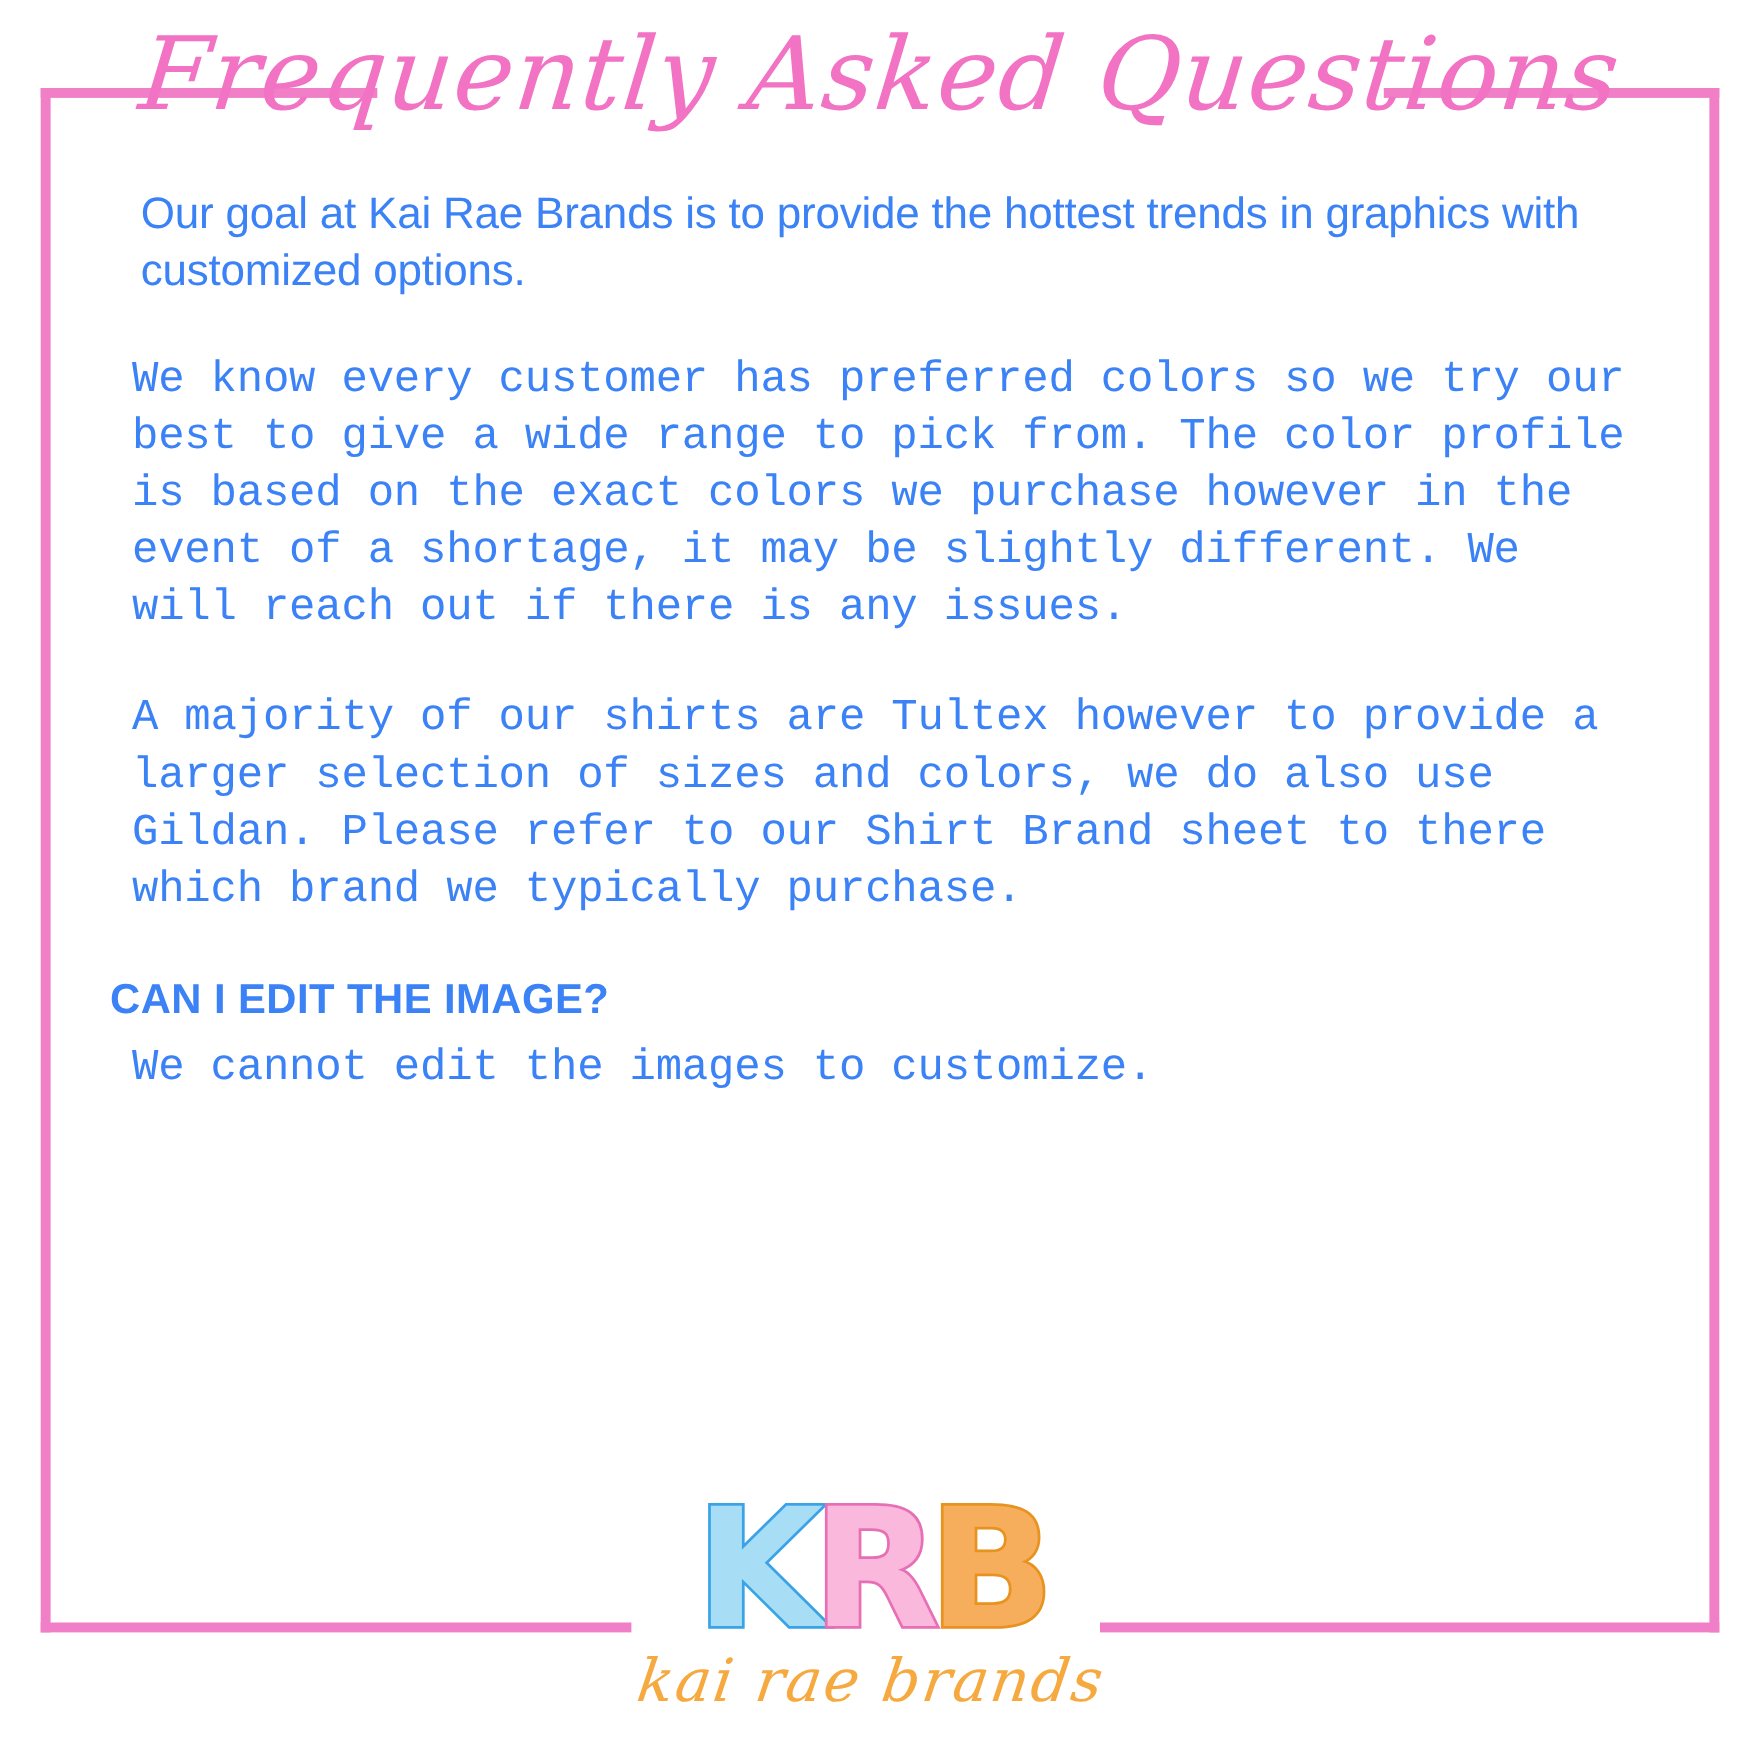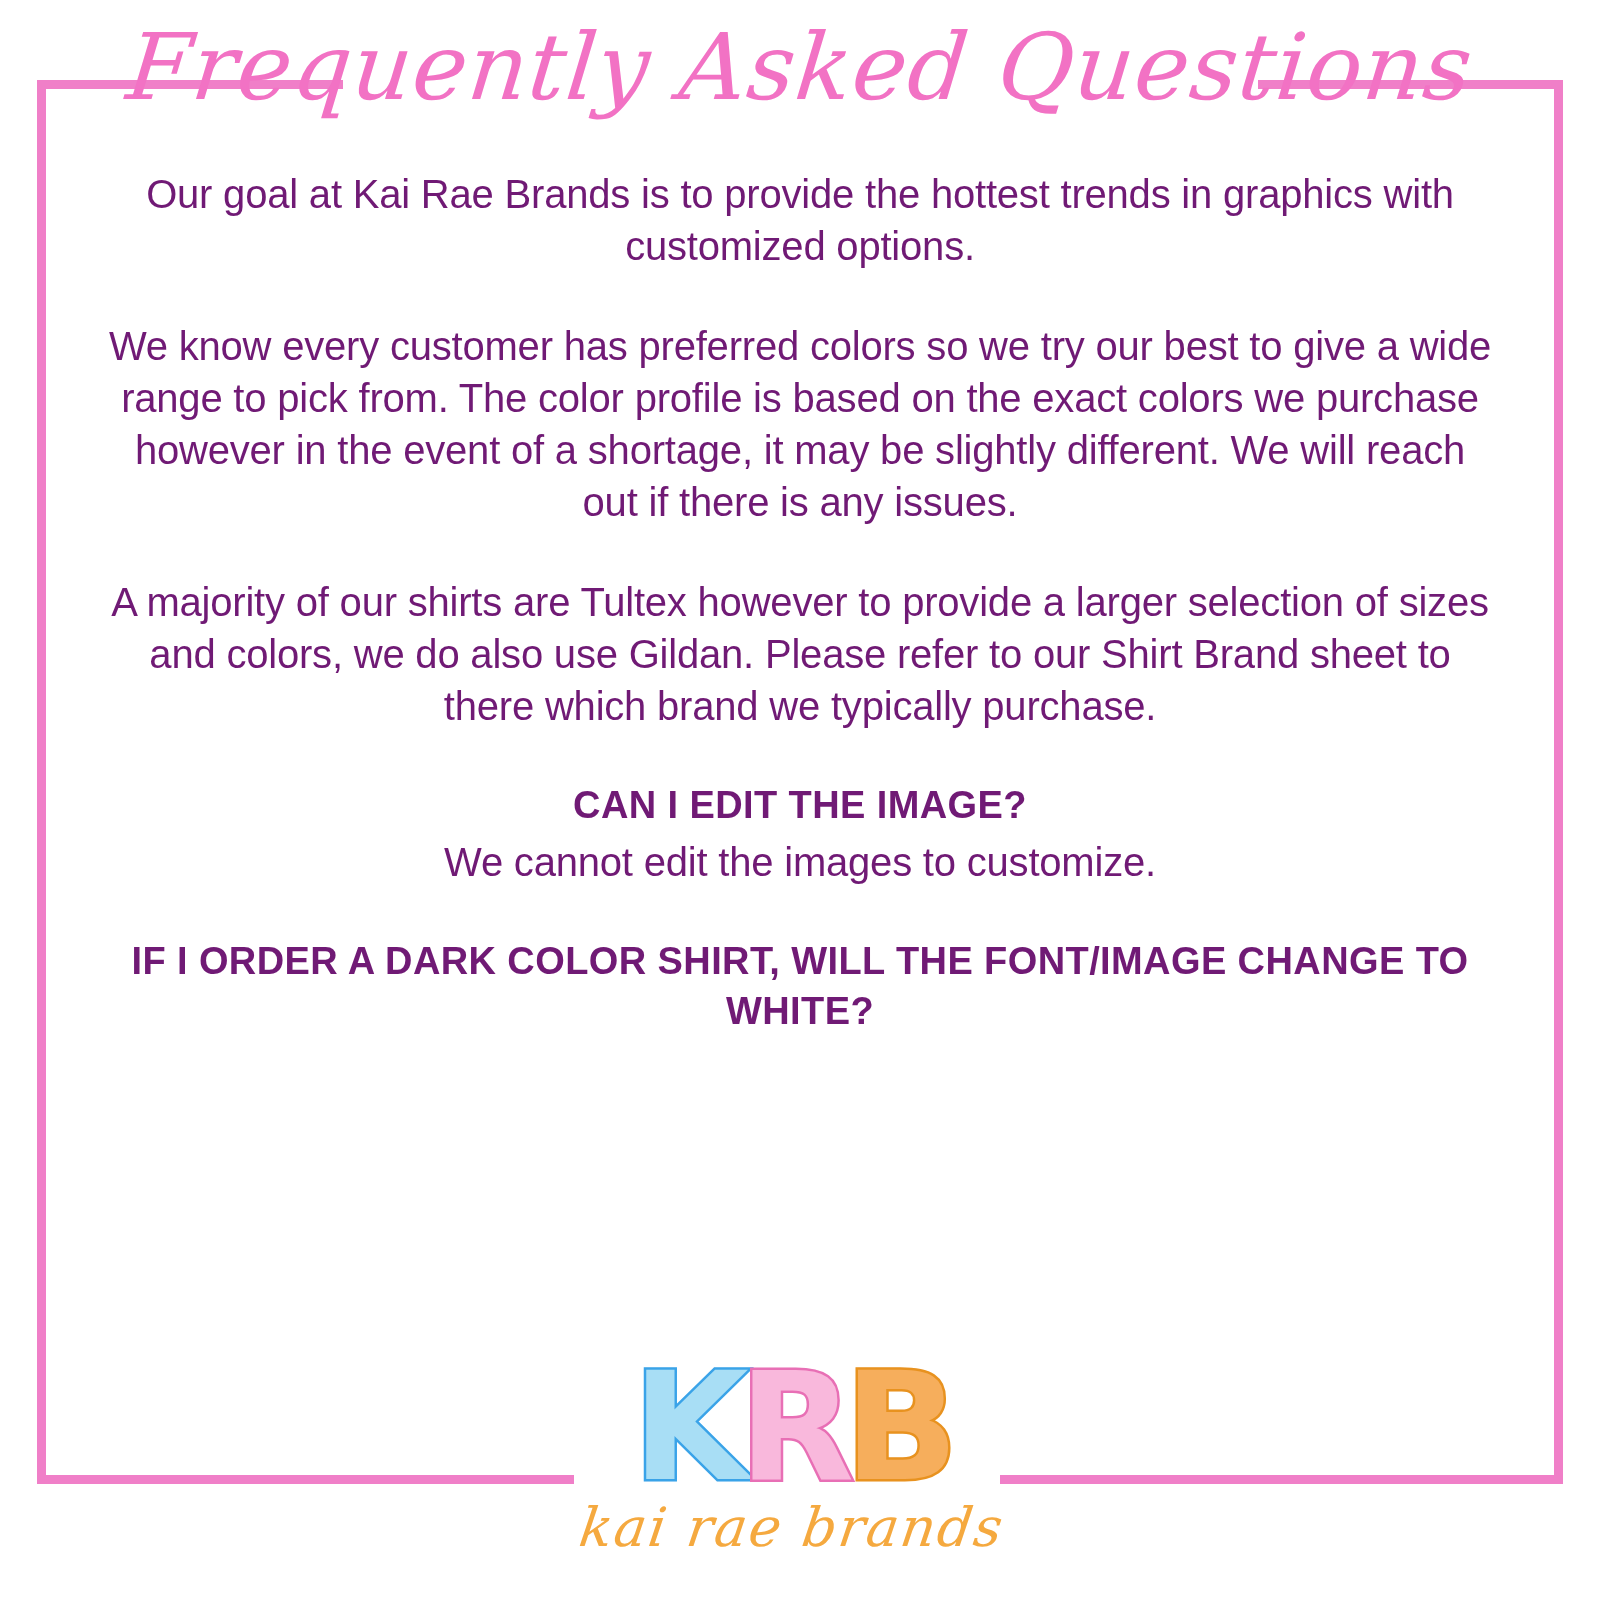--- a/index.html
+++ b/index.html
@@ -50,22 +50,22 @@
     white-space: nowrap;
     transform: skewX(-6deg);
   }
 
   
   .content {
     position: absolute;
     left: 100px;
     top: 168px;
     width: 1400px;
-    text-align: center;
-    color: #701a75;
+    text-align: left;
+    color: #3b82f6;
   }
 
   .intro {
     font-size: 40px;
     line-height: 52px;
     font-weight: 400;
     letter-spacing: -0.2px;
     margin: 0 0 14px 0;
     padding: 0 28px;
   }
@@ -81,22 +81,23 @@
     line-height: 50px;
     margin: 0 0 6px 0;
     text-transform: uppercase;
   }
 
   .qa-a {
     font-size: 40px;
     line-height: 52px;
     font-weight: 400;
     letter-spacing: -0.2px;
-    margin: 0;
+    margin: 12px;
     padding: 0 8px;
+    font-family: Liberation Mono, monospace;
   }
 
   
   .logo {
     position: absolute;
     left: 0;
     right: 15px;
     top: 1352px;
     text-align: center;
   }
@@ -155,21 +156,20 @@
       <div class="qa-block">
         <div class="qa-a">A majority of our shirts are Tultex however to provide a larger selection of sizes and colors, we do also use Gildan. Please refer to our Shirt Brand sheet to there which brand we typically purchase.</div>
       </div>
 
       <div class="qa-block">
         <div class="qa-q">CAN I EDIT THE IMAGE?</div>
         <div class="qa-a">We cannot edit the images to customize.</div>
       </div>
 
       <div class="qa-block">
-        <div class="qa-q">IF I ORDER A DARK COLOR SHIRT, WILL THE FONT/IMAGE CHANGE TO WHITE?</div>
       </div>
 
     </div>
   </div>
 
   <div class="logo">
     <div class="logo-letters">
       <span class="ltr ltr-k">K</span><span class="ltr ltr-r">R</span><span class="ltr ltr-b">B</span>
     </div>
     <div>

